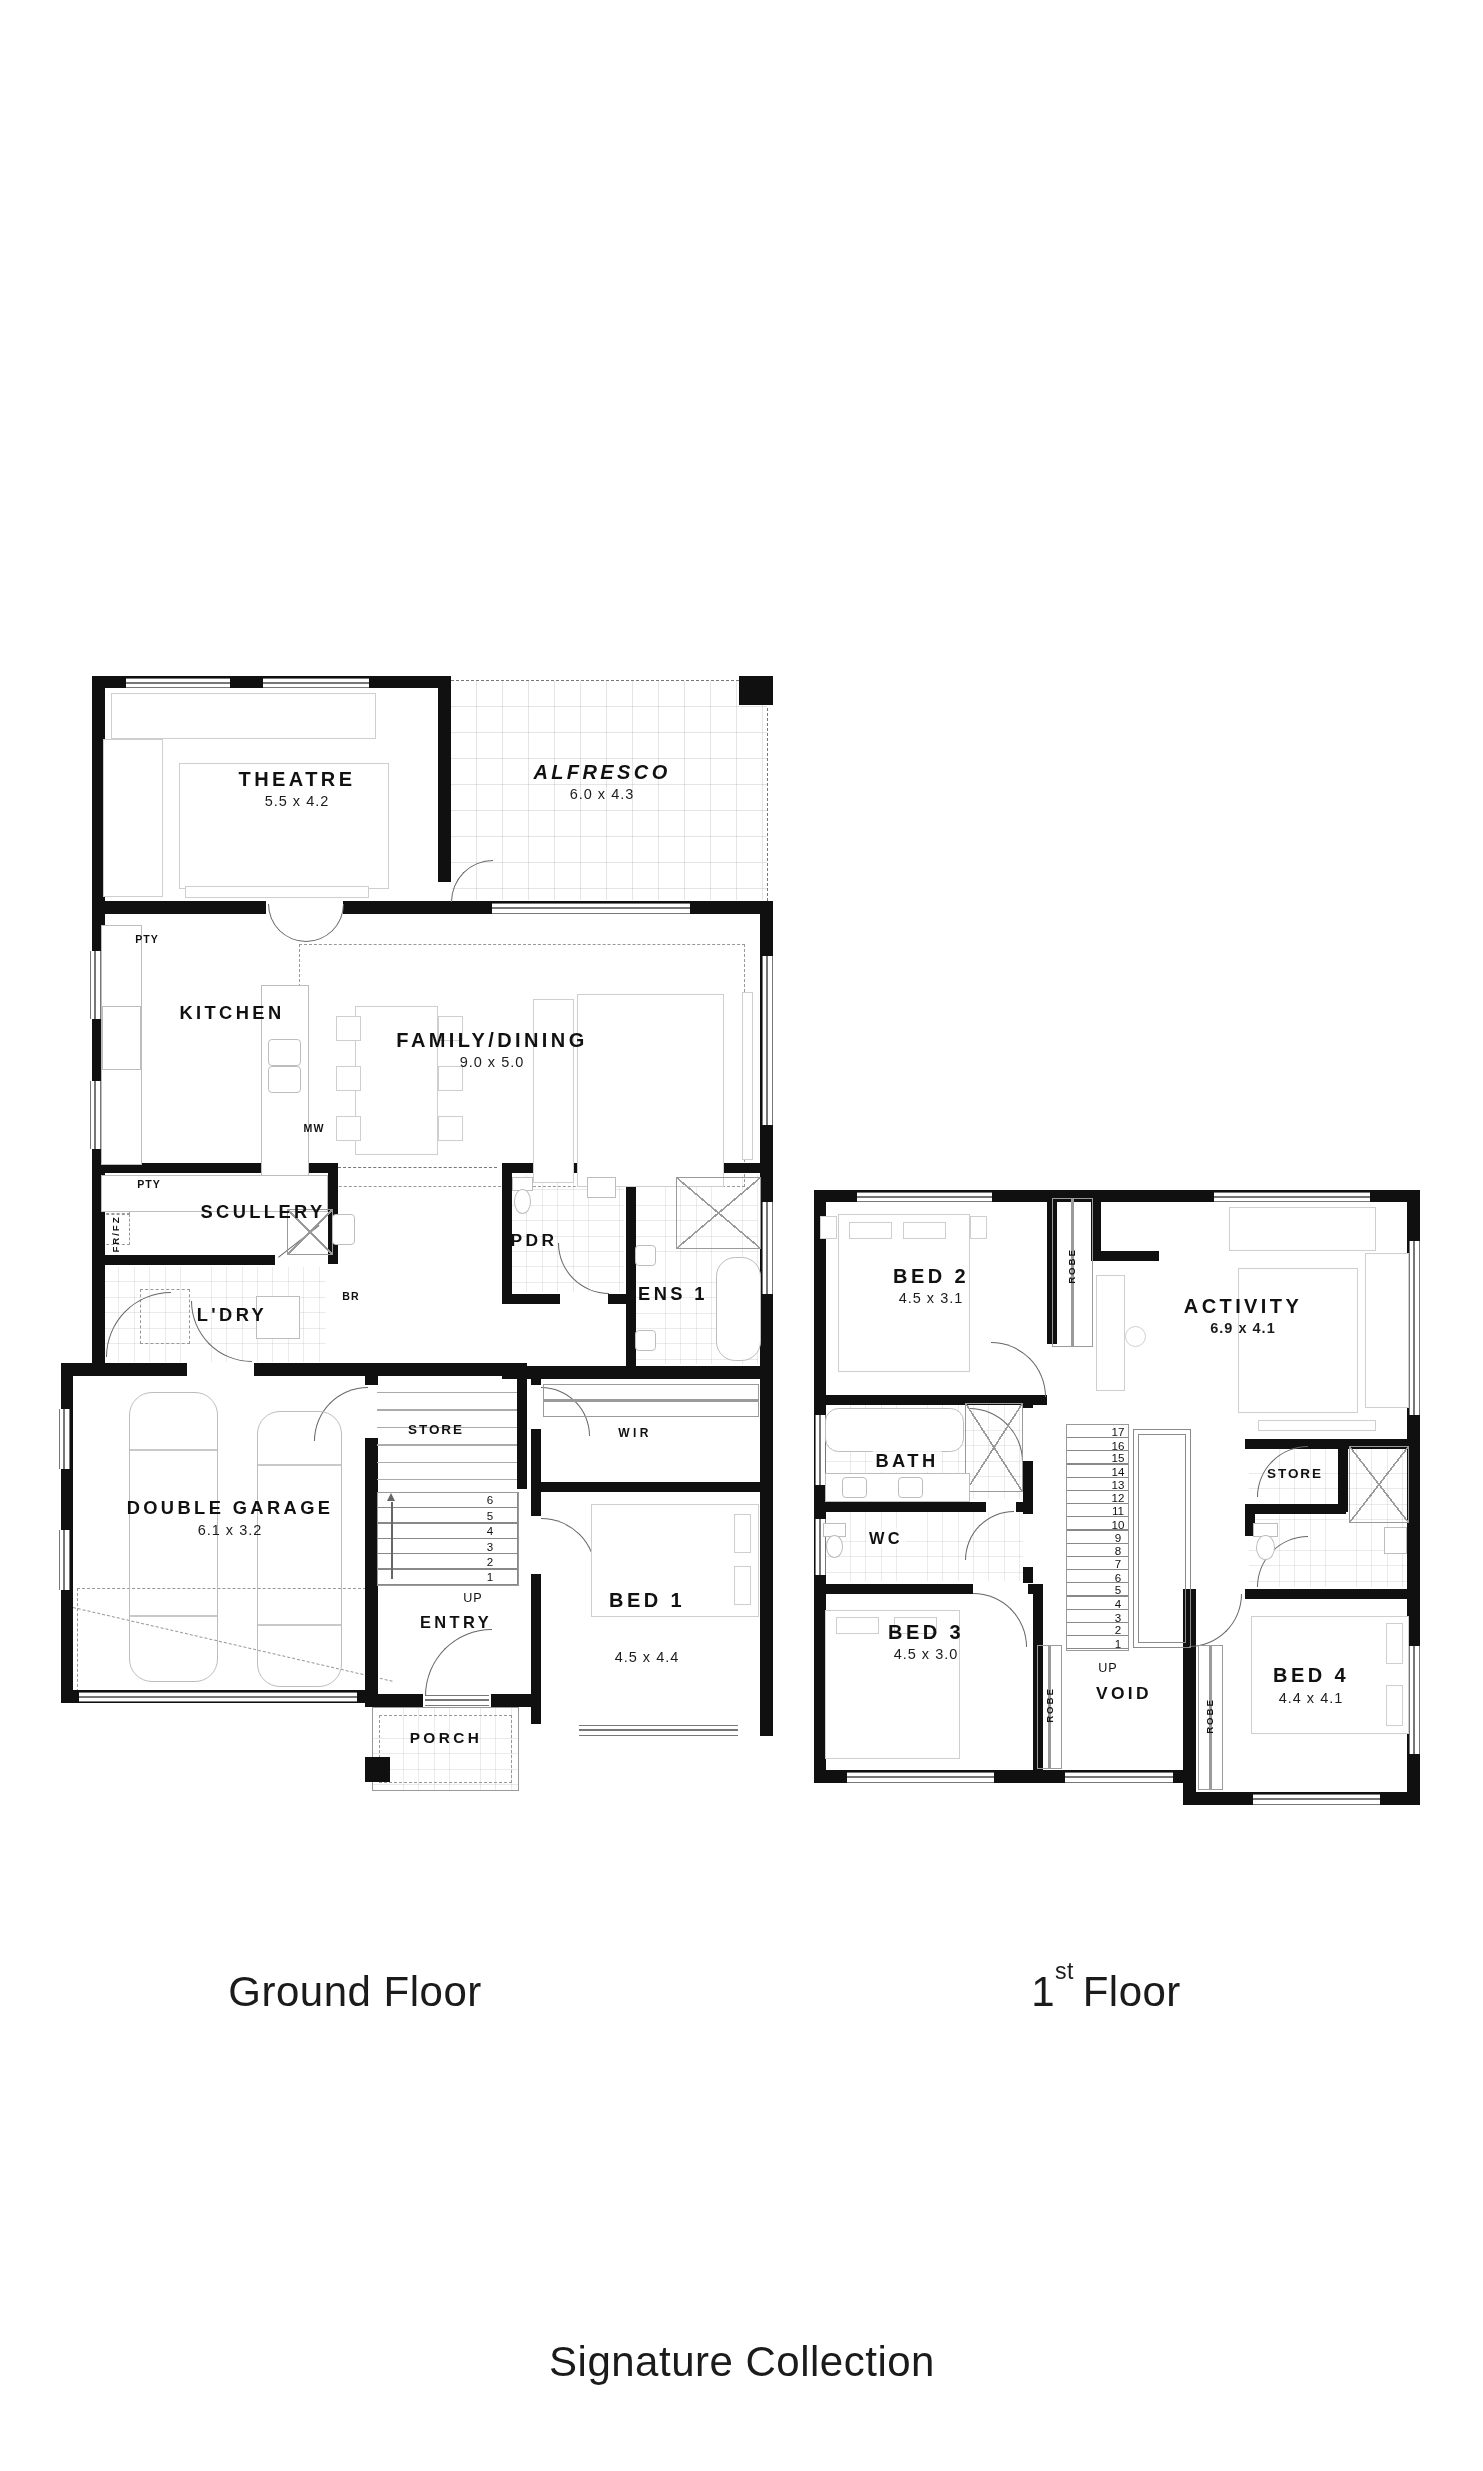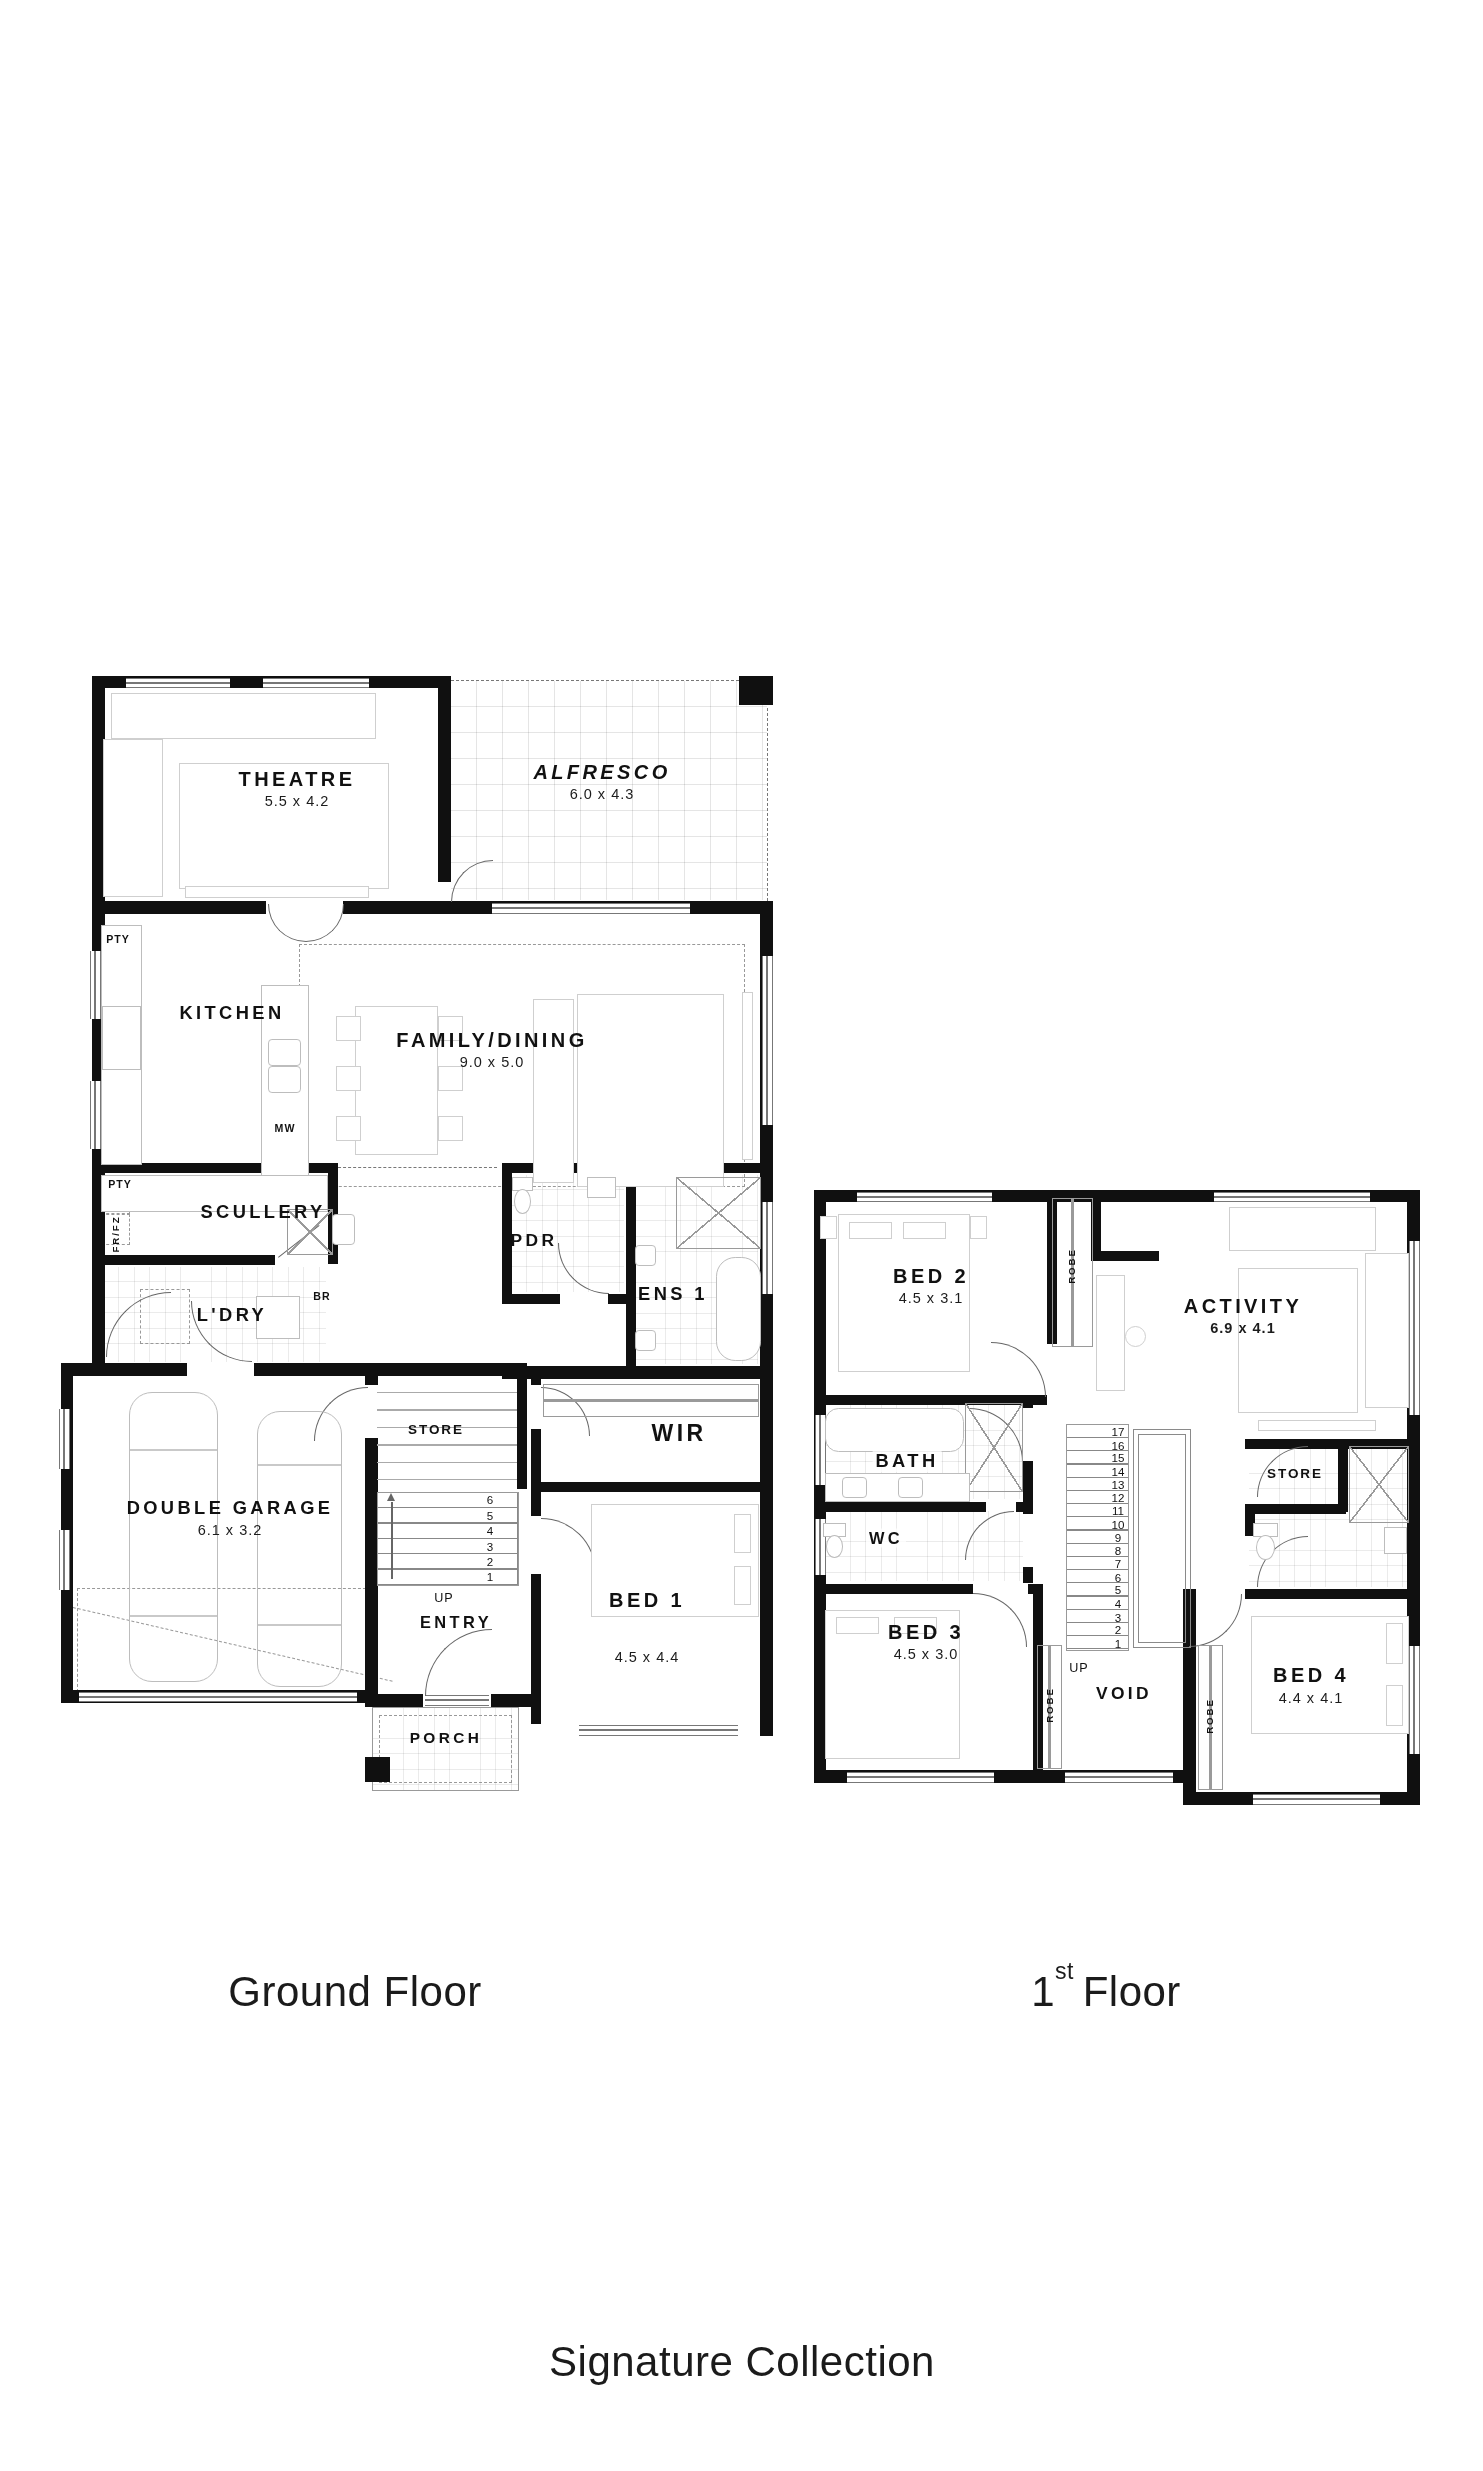--- a/index.html
+++ b/index.html
@@ -31,21 +31,21 @@
   .xbox{position:absolute;border:1.4px solid #9a9a9a;background:
     linear-gradient(to bottom right,transparent calc(50% - 0.8px),#9a9a9a calc(50% - 0.8px) calc(50% + 0.8px),transparent calc(50% + 0.8px)),
     linear-gradient(to top right,transparent calc(50% - 0.8px),#9a9a9a calc(50% - 0.8px) calc(50% + 0.8px),transparent calc(50% + 0.8px));}
   .robe{position:absolute;border:1.4px solid #9a9a9a;background:
     linear-gradient(to right,transparent 0 45%,#9a9a9a 45% 55%,transparent 55% 100%);}
   .rlabel{position:absolute;transform:translate(-50%,-50%);font-weight:bold;font-size:20px;
           letter-spacing:3.4px;white-space:nowrap;color:#111;}
   .rdims{position:absolute;transform:translate(-50%,-50%);font-size:14.5px;letter-spacing:1px;
          white-space:nowrap;color:#1c1c1c;}
   .sm{position:absolute;transform:translate(-50%,-50%);font-weight:bold;font-size:10.6px;
-      letter-spacing:1px;white-space:nowrap;color:#111;}
+      letter-spacing:1px;white-space:nowrap;color:#111;margin-left:29px;}
   .vl{position:absolute;transform:translate(-50%,-50%) rotate(-90deg);font-weight:bold;font-size:9.7px;
       letter-spacing:1.9px;white-space:nowrap;color:#111;}
   .snum{position:absolute;transform:translate(-50%,-50%);font-size:11.6px;color:#111;}
   .treads-g{position:absolute;border:1px solid #999;
     background-image:repeating-linear-gradient(to bottom,transparent 0 14px,#888 14px 15.3px);}
   .treads-f{position:absolute;border:1px solid #999;
     background-image:repeating-linear-gradient(to bottom,transparent 0 12px,#888 12px 13.2px);}
   .dtreads{position:absolute;
     background-image:repeating-linear-gradient(to bottom,transparent 0 16px,#aaa 16px 17.4px);}
   .rail{position:absolute;border:1.4px solid #8a8a8a;}
@@ -208,21 +208,21 @@
     <span class="sm" style="left:62px;top:518px;">PTY</span>
     <span class="rlabel" style="left:205px;top:546px;font-size:18.3px;">SCULLERY</span>
     <span class="vl" style="left:57px;top:568px;">FR/FZ</span>
     <span class="rlabel" style="left:476px;top:574px;font-size:17.4px;">PDR</span>
     <span class="rlabel" style="left:615px;top:628px;font-size:18.3px;">ENS 1</span>
     <span class="rlabel" style="left:174px;top:649px;font-size:18.3px;">L'DRY</span>
     <span class="sm" style="left:264px;top:630px;">BR</span>
     <span class="rlabel" style="left:172px;top:842px;font-size:18.3px;">DOUBLE GARAGE</span>
     <span class="rdims" style="left:172px;top:864px;">6.1 x 3.2</span>
     <span class="rlabel" style="left:378px;top:763px;font-size:13.5px;letter-spacing:1.9px;">STORE</span>
-    <span class="rlabel" style="left:577px;top:767px;font-size:23px;margin-left:44px;">WIR</span>
+    <span class="rlabel" style="left:577px;top:767px;font-size:12px;">WIR</span>
     <span class="rlabel" style="left:398px;top:956px;font-size:16.4px;">ENTRY</span>
     <span class="rlabel" style="left:589px;top:934px;">BED 1</span>
     <span class="rdims" style="left:589px;top:956px;margin-top:35px;">4.5 x 4.4</span>
     <span class="rlabel" style="left:388px;top:1072px;font-size:15.4px;">PORCH</span>
   </div>
 
   <div class="plan" style="left:799px;top:1183px;width:628px;height:632px;">
 
     <div class="tile" style="left:21px;top:217px;width:203px;height:99px;"></div>
     <div class="tile" style="left:21px;top:328px;width:203px;height:70px;"></div>

